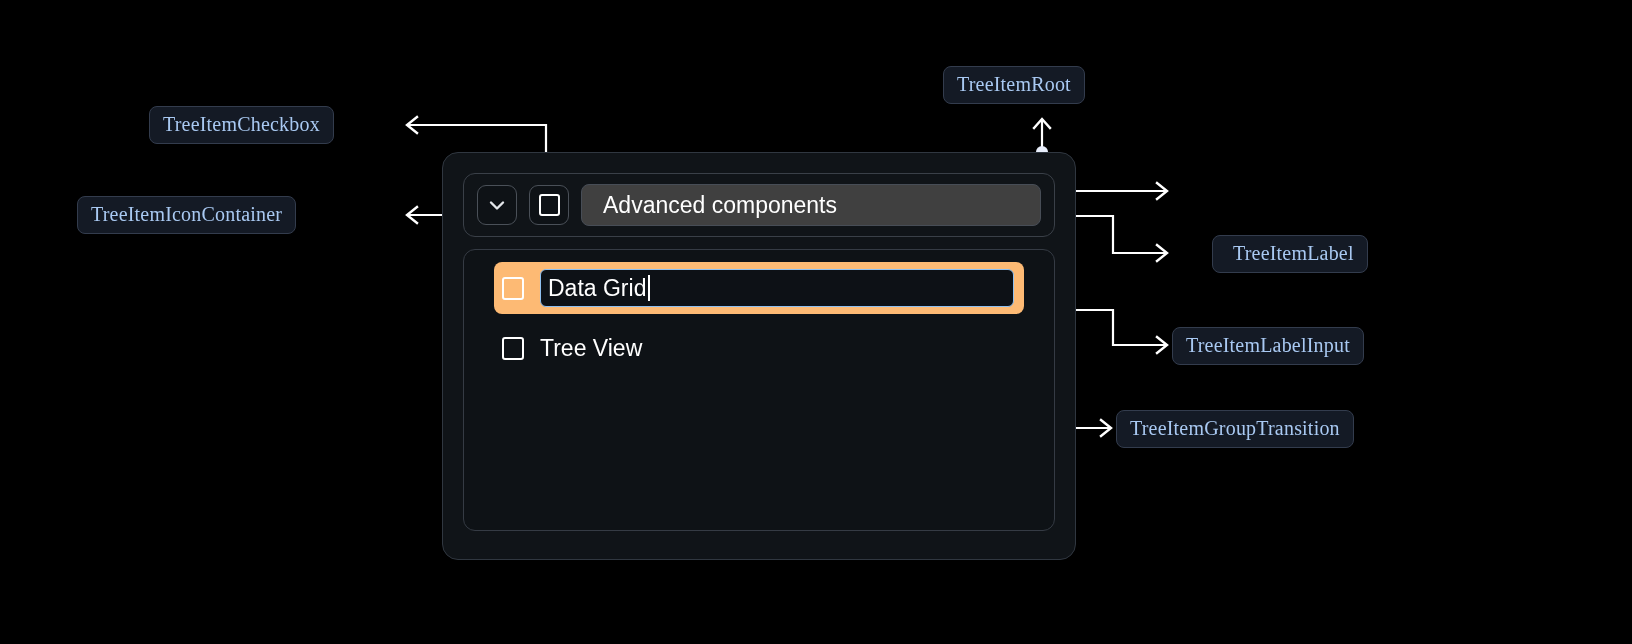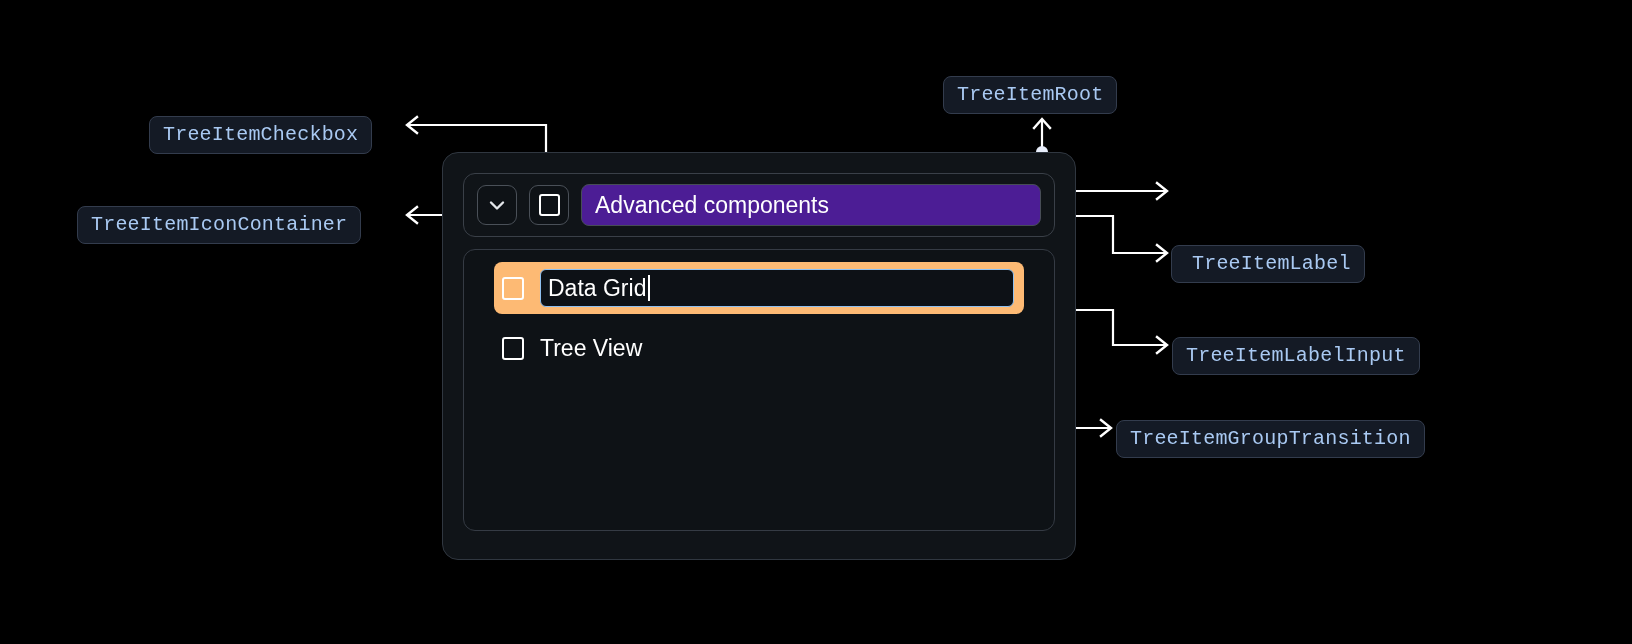--- a/index.html
+++ b/index.html
@@ -8,31 +8,30 @@
     background: #000000;
     font-family: "Liberation Sans", sans-serif;
     overflow: hidden;
   }
   #stage { position: relative; width: 1632px; height: 644px; }
 
   
   .chip {
     position: absolute;
     display: flex; align-items: center; justify-content: center;
-    font-family: Liberation Mono, monospace;
+    font-family: Liberation Serif, serif;
     font-size: 20px;
     letter-spacing: 0.2px;
     color: #a9c9f2;
     background: #141a25;
     border: 1px solid #333c4d;
     border-radius: 8px;
     padding: 6px 13px 7px;
     white-space: nowrap;
     line-height: 1.15;
-    margin-top: 10px;
   }
 
   
   #wires { position: absolute; left: 0; top: 0; width: 1632px; height: 644px; }
   .wire { fill: none; stroke: #ffffff; stroke-width: 2.2; }
   .dot  { fill: #e8eefb; }
   .head { fill: none; stroke: #ffffff; stroke-width: 2.4; stroke-linecap: square; }
 
   
   .tree-root {
@@ -78,24 +77,24 @@
     border: 2.6px solid #ffffff;
     border-radius: 3px;
   }
 
   .tree-label {
     flex: 1 1 auto;
     height: 42px;
     border: 1.3px solid #474d56;
     border-radius: 8px;
     display: flex; align-items: center;
-    padding: 0 13px;
+    padding: 0 21px;
     color: #ffffff;
     font-size: 23px;
-    background: #4c1d95;
+    background: #404040;
   }
 
   .tree-group {
     margin-top: 12px;
     height: 282px;
     border: 1.3px solid #353b44;
     border-radius: 12px;
     background: #0e1216;
     padding: 12px 0 0 0;
   }
@@ -192,21 +191,21 @@
     </g>
   </svg>
 
   <div class="chip" style="left:149px; top:106px;">TreeItemCheckbox</div>
 
   <div class="chip" style="left:77px; top:196px;">TreeItemIconContainer</div>
 
   <div class="chip" style="left:943px; top:66px;">TreeItemRoot</div>
 
 
-  <div class="chip" style="left:1171px; top:235px;padding-left:20px;">TreeItemLabel</div>
+  <div class="chip" style="left:1212px; top:235px;padding-left:20px;">TreeItemLabel</div>
 
   <div class="chip" style="left:1172px; top:327px;">TreeItemLabelInput</div>
 
   <div class="chip" style="left:1116px; top:410px;">TreeItemGroupTransition</div>
 
   <div class="tree-root">
 
     <div class="tree-content">
 
       <div class="icon-container">

